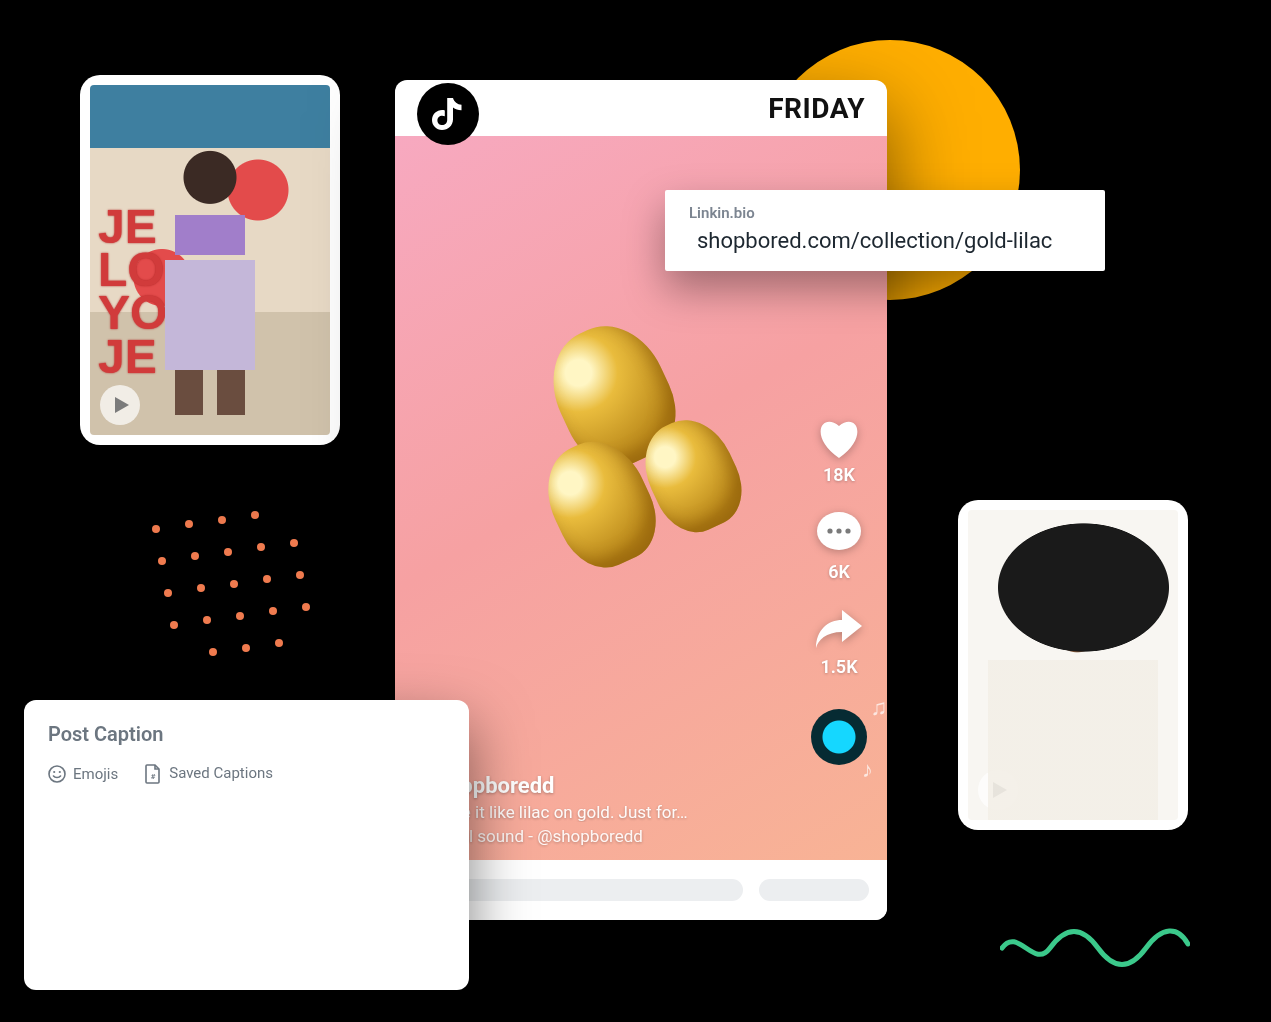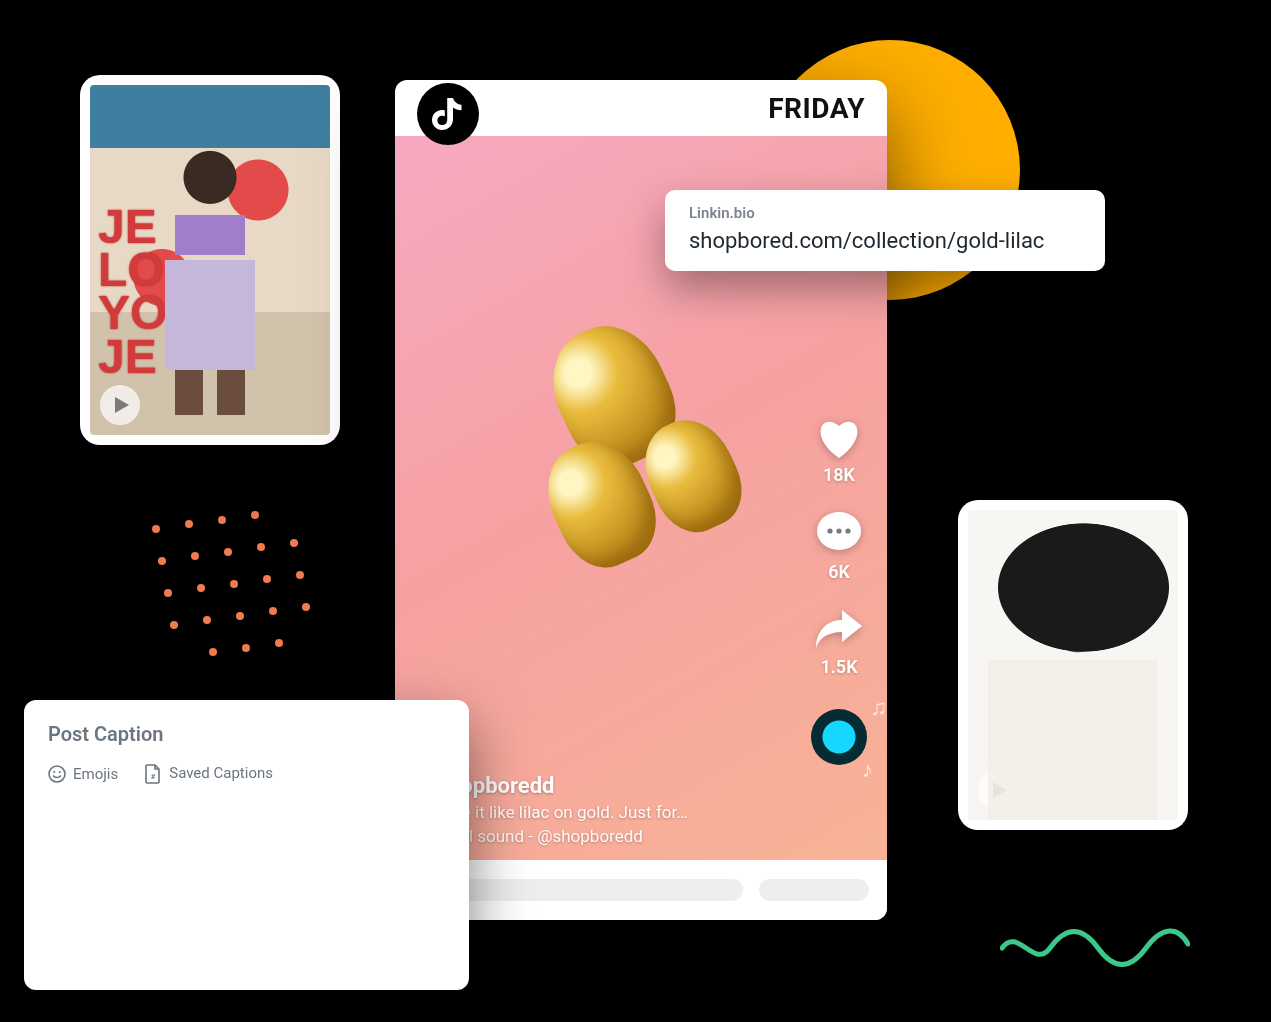--- a/index.html
+++ b/index.html
@@ -169,27 +169,27 @@
     position:absolute; left:0;right:0;bottom:0; height:60px;
     background:#fff;
     display:flex; gap:16px; align-items:center; padding:0 18px;
   }
   .footer-pill{ height:22px; border-radius:11px; background:#eceef0; }
   .footer-pill.big{ flex:3; } .footer-pill.small{ flex:1; }
 
   
   .linkin {
     position:absolute; left:665px; top:190px;
-    background:#fff; border-radius:10px;
+    background:#fff; border-radius:2px;
     padding:14px 24px 18px;
     box-shadow:0 18px 40px rgba(0,0,0,.35);
     min-width:440px;
   }
   .linkin .lbl{ font-size:15px; color:#7c8591; font-weight:600; margin-bottom:6px;}
-  .linkin .url{ font-size:22px; color:#1d2730; }
+  .linkin .url{ font-size:22px; color:#1d2730;margin-left:8px; }
 
   
   .composer {
     position:absolute; left:24px; top:700px;
     width:445px; height:290px;
     background:#fff; border-radius:12px;
     padding:22px 24px;
     box-shadow:0 25px 60px rgba(0,0,0,.5);
     display:flex; flex-direction:column;
     color:#2d3742;

